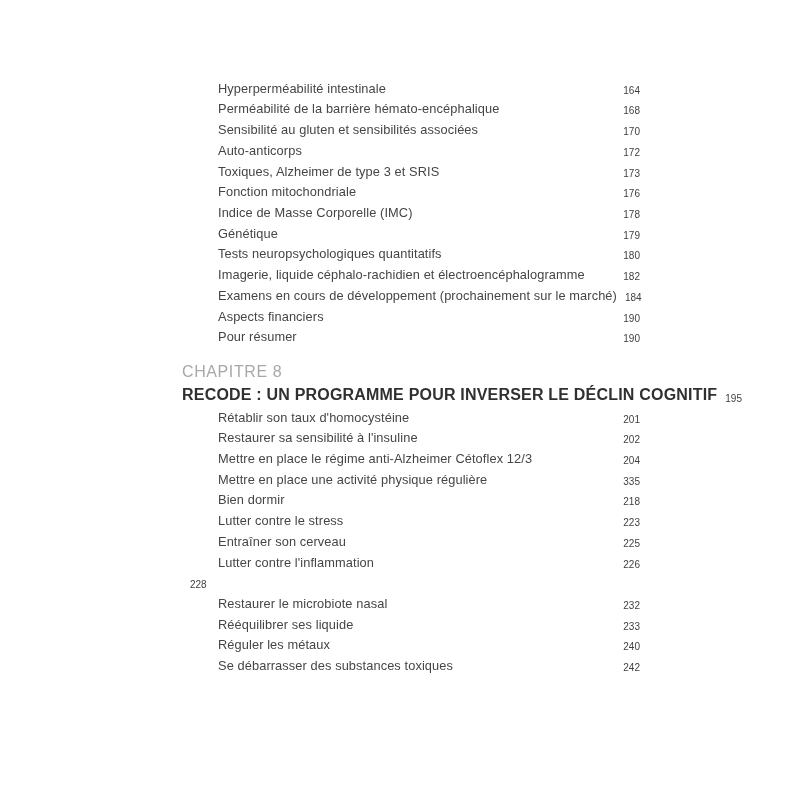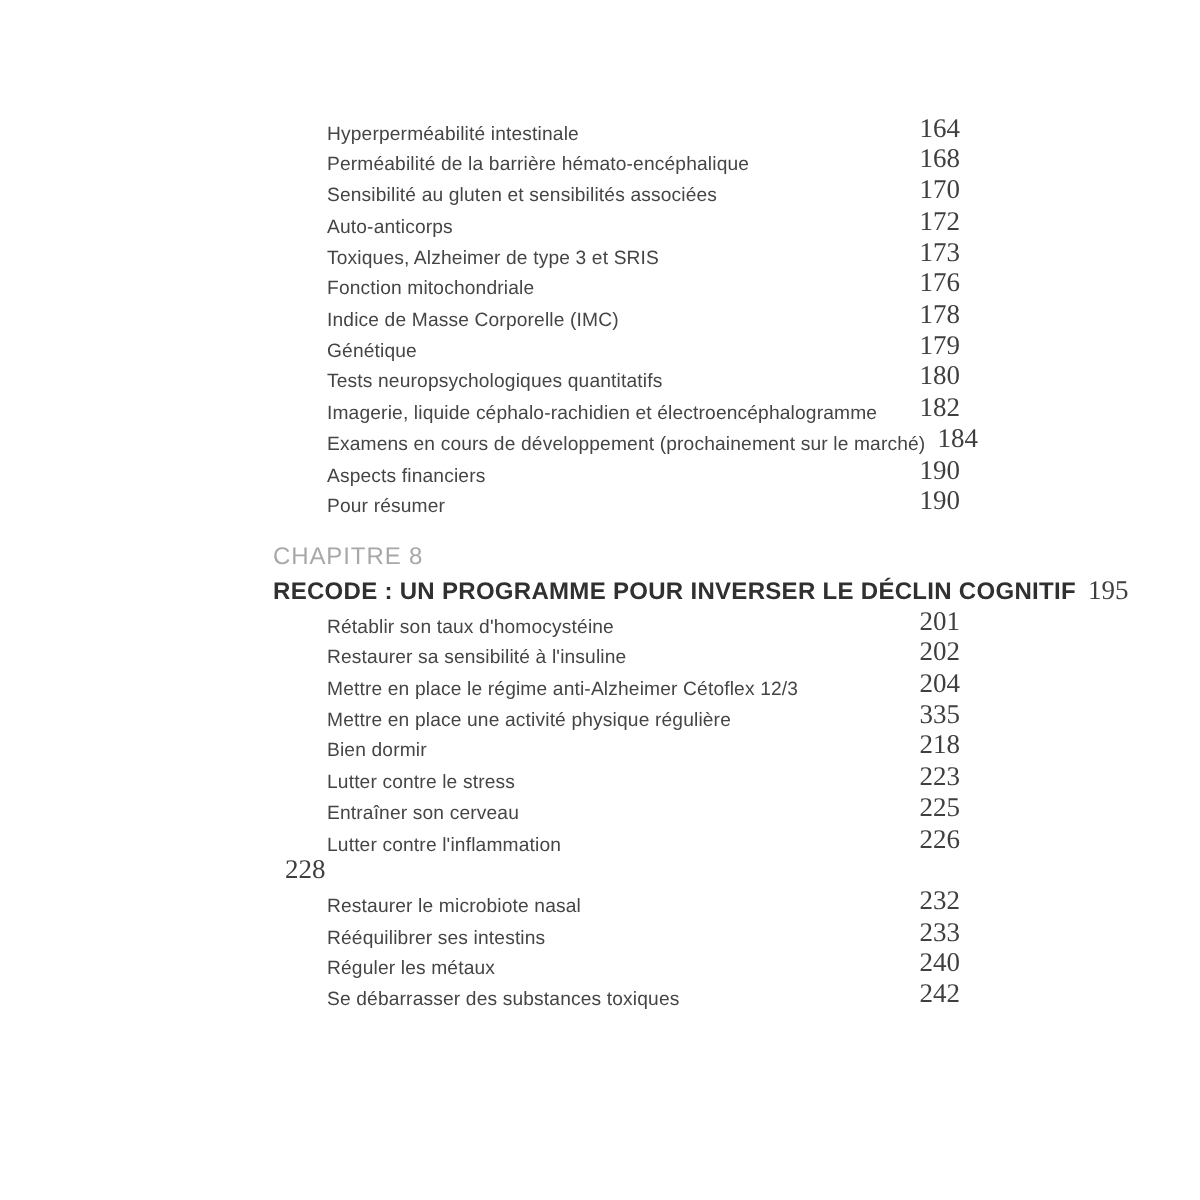--- a/index.html
+++ b/index.html
@@ -28,26 +28,25 @@
     height: 20.72px;
   }
   .entry .label {
     padding-left: 36px;
     font-size: 12.8px;
     color: #454545;
     white-space: nowrap;
     letter-spacing: 0.1px;
   }
   .page-num {
-    font-size: 18px;
+    font-size: 10px;
     color: #3f3f3f;
     white-space: nowrap;
     flex-shrink: 0;
     margin-left: 8px;
-    font-family: Liberation Serif, serif;
   }
   .chapter-block {
     margin-top: 18px;
   }
   .kicker {
     height: 20.72px;
     line-height: 20.72px;
     font-size: 16px;
     letter-spacing: 0.6px;
     color: #a8a8a8;
@@ -165,21 +164,21 @@
         <span class="page-num">226</span>
       </div>
       <div class="row entry">
         <span class="page-num">228</span>
       </div>
       <div class="row entry">
         <span class="label">Restaurer le microbiote nasal</span>
         <span class="page-num">232</span>
       </div>
       <div class="row entry">
-        <span class="label">Rééquilibrer ses intestins</span>
+        <span class="label">Rééquilibrer ses liquide</span>
         <span class="page-num">233</span>
       </div>
       <div class="row entry">
         <span class="label">Réguler les métaux</span>
         <span class="page-num">240</span>
       </div>
       <div class="row entry">
         <span class="label">Se débarrasser des substances toxiques</span>
         <span class="page-num">242</span>
       </div>

